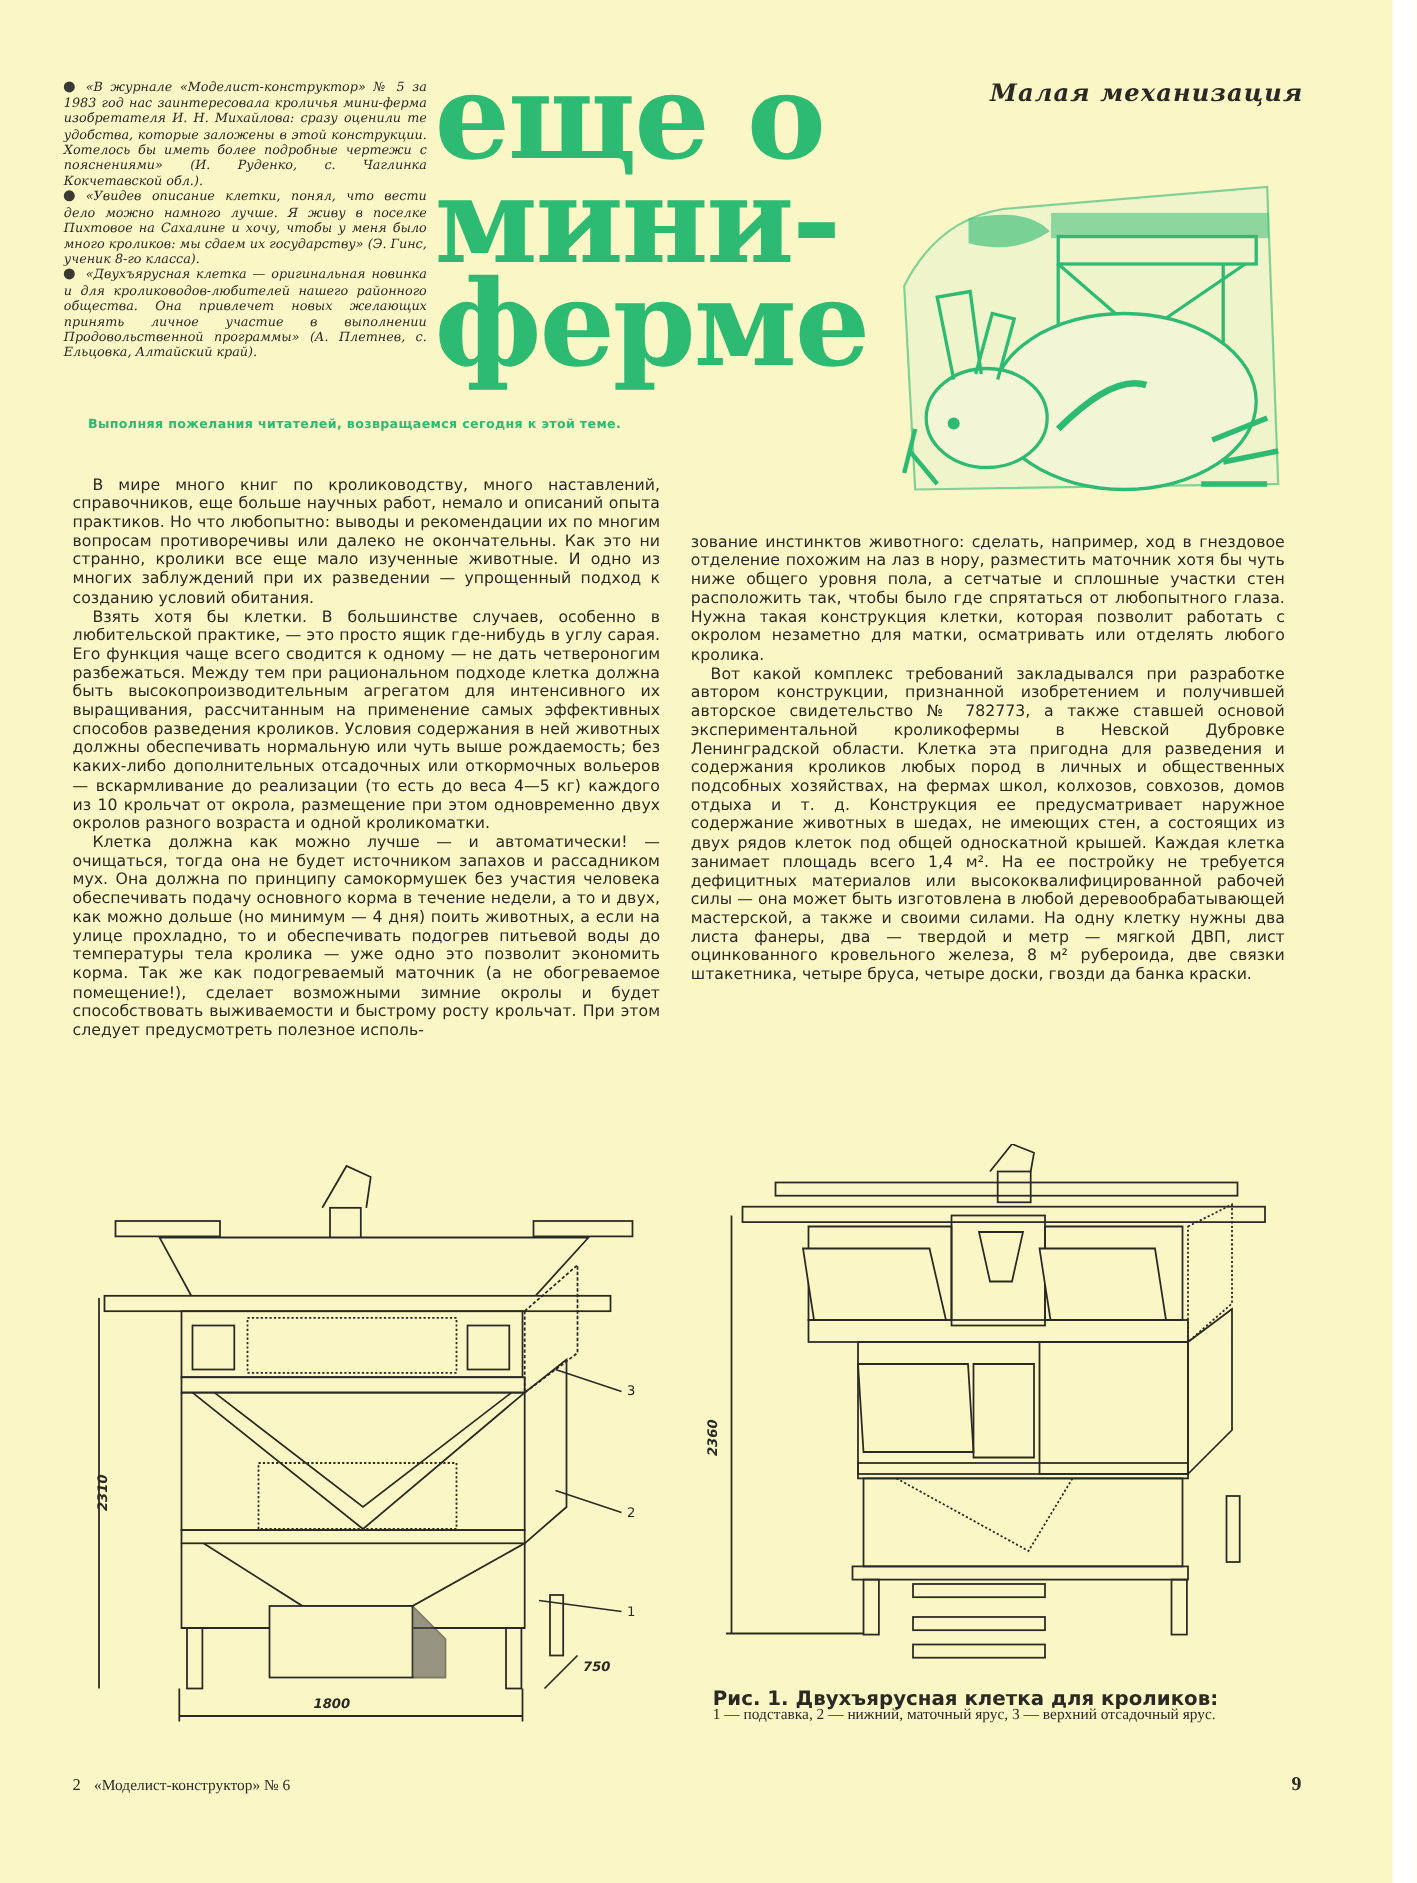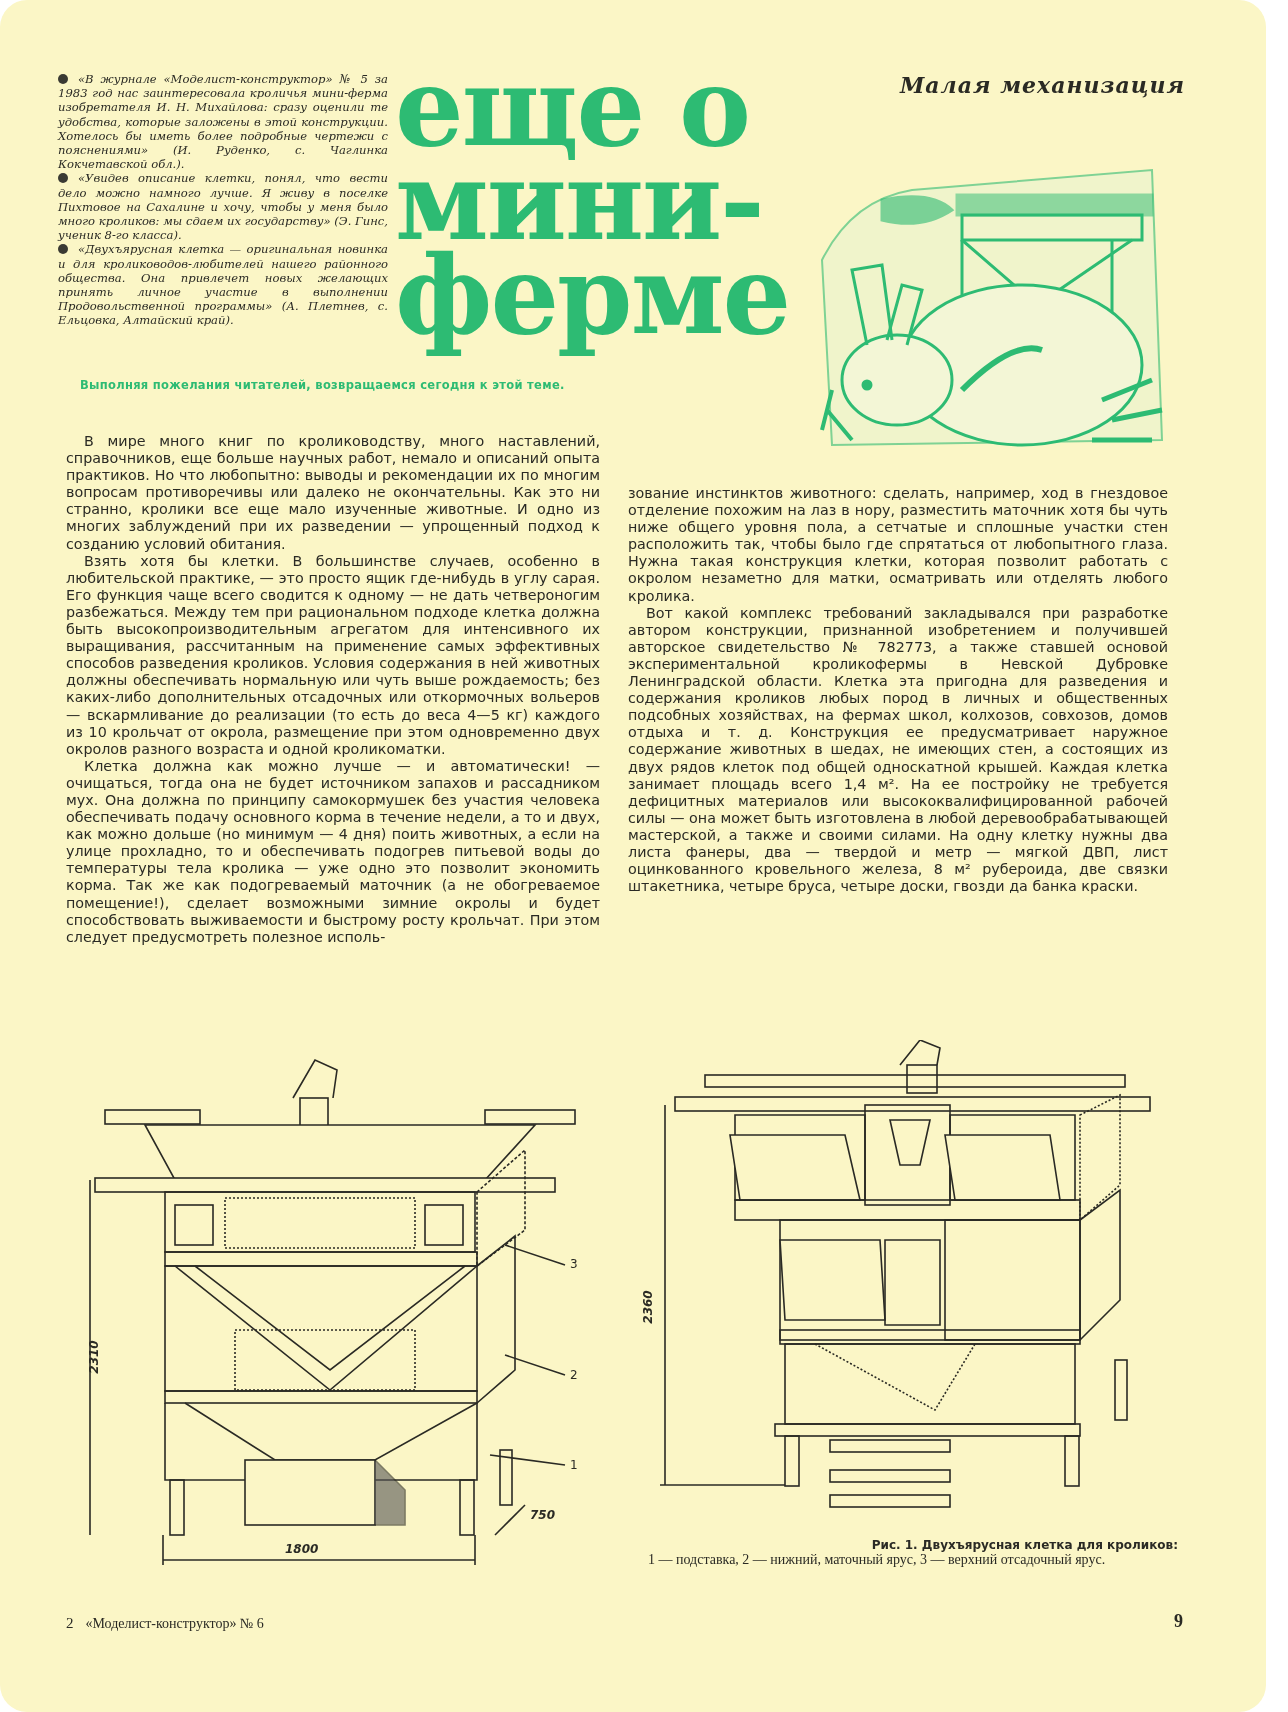--- a/index.html
+++ b/index.html
@@ -1,36 +1,36 @@
 <!DOCTYPE html>
 <html><head>
 <meta charset="utf-8">
 <style>
   html,body{margin:0;padding:0;}
   body{width:1288px;height:1712px;background:#ffffff;position:relative;overflow:hidden;}
-  .page{position:absolute;left:0;top:0;width:1266px;height:1712px;background:#fbf6c6;border-radius:27px;}
+  .page{position:absolute;left:0;top:0;width:1266px;height:1712px;background:#fbf6c6;}
   .abs{position:absolute;}
   .quotes{left:58px;top:72px;width:330px;font-family:"DejaVu Serif",serif;font-style:italic;font-size:11.6px;line-height:14.2px;color:#2a2a24;text-align:justify;}
   .quotes p{margin:0;text-indent:0;}
   .bullet{display:inline-block;width:10px;height:10px;border-radius:50%;background:#3a3a33;margin-right:10px;vertical-align:-1px;}
   .headline{left:395px;top:60px;width:390px;font-family:"DejaVu Serif",serif;font-weight:bold;color:#2dbb73;font-size:108px;line-height:94px;letter-spacing:-2px;}
   .headline div{white-space:nowrap;}
   .rubric{left:900px;top:72px;font-family:"DejaVu Serif",serif;font-style:italic;font-weight:bold;font-size:22px;color:#2a2a24;letter-spacing:1px;}
   .lead{left:80px;top:378px;font-family:"DejaVu Sans",sans-serif;font-size:11.5px;font-weight:bold;color:#2dbb73;letter-spacing:0.3px;}
   .illus{left:812px;top:140px;width:360px;height:312px;}
   .col{font-family:"DejaVu Sans",sans-serif;font-size:14.3px;line-height:17.1px;color:#2a2a24;text-align:justify;margin-top:15px;}
   .col p{margin:0;text-indent:18px;}
   .col1{left:66px;top:418px;width:534px;}
   .col2{left:628px;top:470px;width:540px;}
   .col2 p.first{text-indent:0;}
   .fig{position:absolute;}
   .fig1{left:75px;top:1050px;width:530px;height:540px;}
   .fig2{left:645px;top:1040px;width:560px;height:480px;}
   .caption{left:648px;top:1538px;width:530px;font-family:"Liberation Serif",serif;font-size:14px;line-height:14.5px;color:#2a2a24;}
-  .caption .t{font-family:"DejaVu Sans",sans-serif;font-weight:bold;font-size:12px;text-align:right;}
+  .caption .t{font-family:"DejaVu Sans",sans-serif;font-weight:bold;font-size:18px;}
   .footer-left{left:66px;top:1615px;font-family:"Liberation Serif",serif;font-size:14px;color:#2a2a24;}
   .footer-left .num{margin-right:12px;font-size:15px;}
   .page-num{left:1174px;top:1611px;font-family:"Liberation Serif",serif;font-size:18px;font-weight:bold;color:#2a2a24;}
   .dim{font-family:"DejaVu Sans",sans-serif;font-style:italic;font-weight:bold;font-size:12px;color:#2a2a24;}
 </style>
 </head>
 <body>
 
 <div class="page">
 

